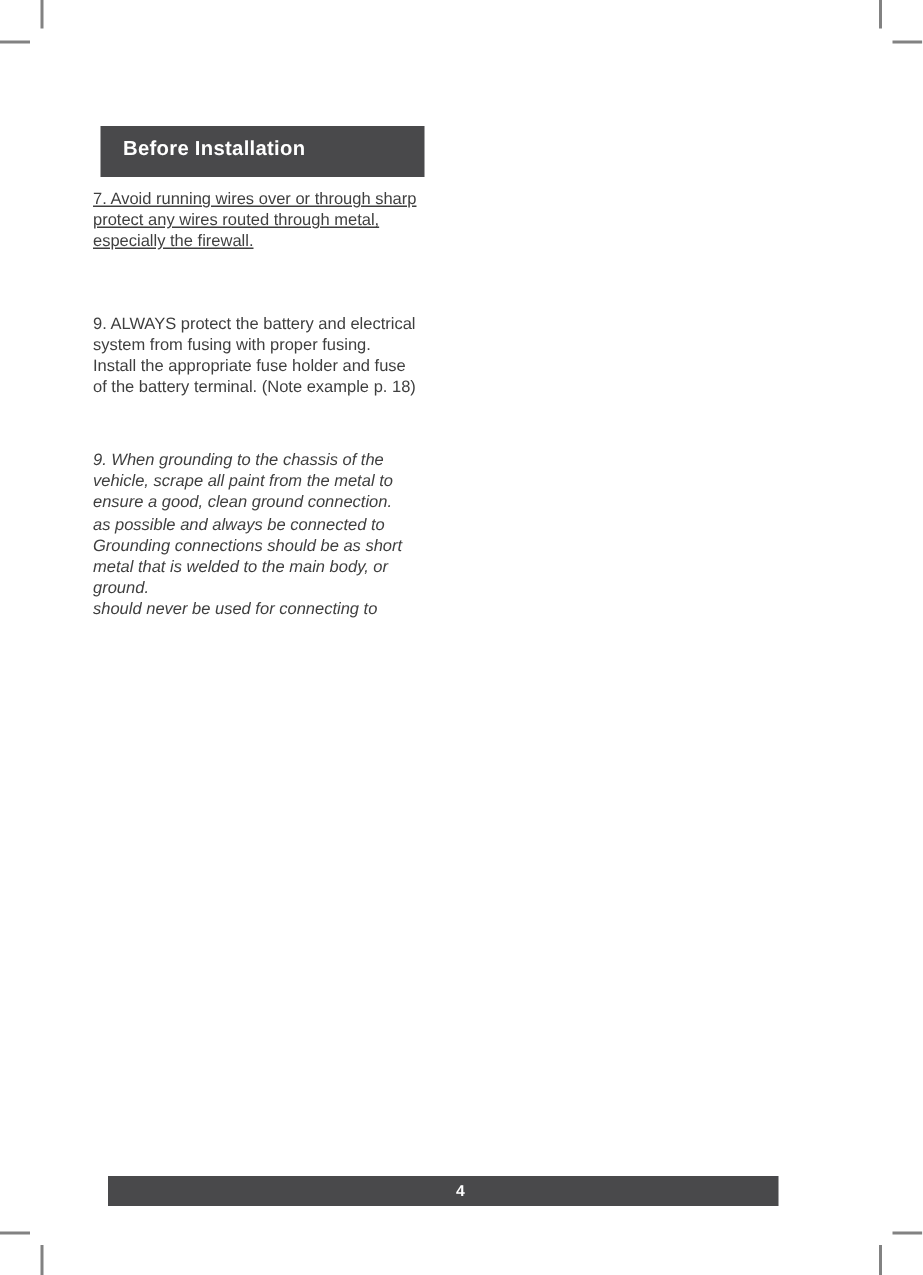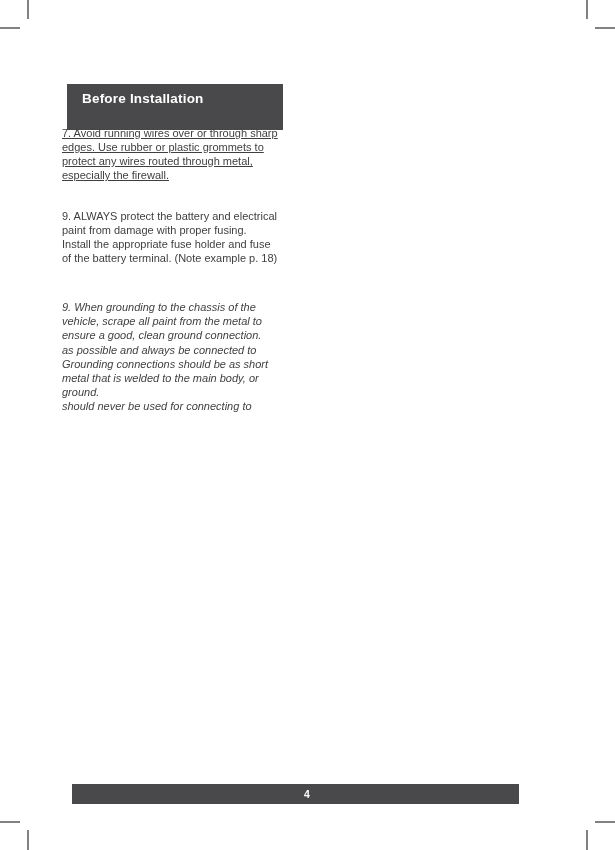--- a/index.html
+++ b/index.html
@@ -18,21 +18,21 @@
   .cm-tr-v { left: 586px; top: 0;      width: 2px;  height: 19px; }
   .cm-tr-h { left: 595px; top: 27px;   width: 20px; height: 2px;  }
   .cm-bl-h { left: 0;     top: 821px;  width: 20px; height: 2px;  }
   .cm-bl-v { left: 27px;  top: 830px;  width: 2px;  height: 20px; }
   .cm-br-h { left: 595px; top: 821px;  width: 20px; height: 2px;  }
   .cm-br-v { left: 586px; top: 830px;  width: 2px;  height: 20px; }
 
   .section-header {
     position: absolute;
     left: 67px; top: 84px;
-    width: 216px; height: 46px;
+    width: 216px; height: 34px;
     background: #49494b;
     color: #ffffff;
     font-size: 13.5px;
     font-weight: bold;
     line-height: 30px;
     padding-left: 15px;
     box-sizing: border-box;
     letter-spacing: 0.2px;
   }
 
@@ -83,28 +83,27 @@
   <div class="crop cm-bl-v"></div>
   <div class="crop cm-br-h"></div>
   <div class="crop cm-br-v"></div>
 
   <div class="section-header">
     <span>Before Installation</span>
   </div>
 
   <div class="para" id="para7">
     <div class="line">7. Avoid running wires over or through sharp</div>
-    <div class="line">edges. Use rubber or plastic grommets to</div>
     <div class="line">protect any wires routed through metal,</div>
     <div class="line">especially the firewall.</div>
   </div>
 
   <div class="para" id="para8">
     <div class="line">9. ALWAYS protect the battery and electrical</div>
-    <div class="line">paint from damage with proper fusing.</div>
+    <div class="line">system from fusing with proper fusing.</div>
     <div class="line">Install the appropriate fuse holder and fuse</div>
     <div class="line">of the battery terminal. (Note example p. 18)</div>
   </div>
 
   <div class="para" id="para9">
     <div class="line">9. When grounding to the chassis of the</div>
     <div class="line">vehicle, scrape all paint from the metal to</div>
     <div class="line">ensure a good, clean ground connection.</div>
     <div class="line">as possible and always be connected to</div>
     <div class="line">Grounding connections should be as short</div>

